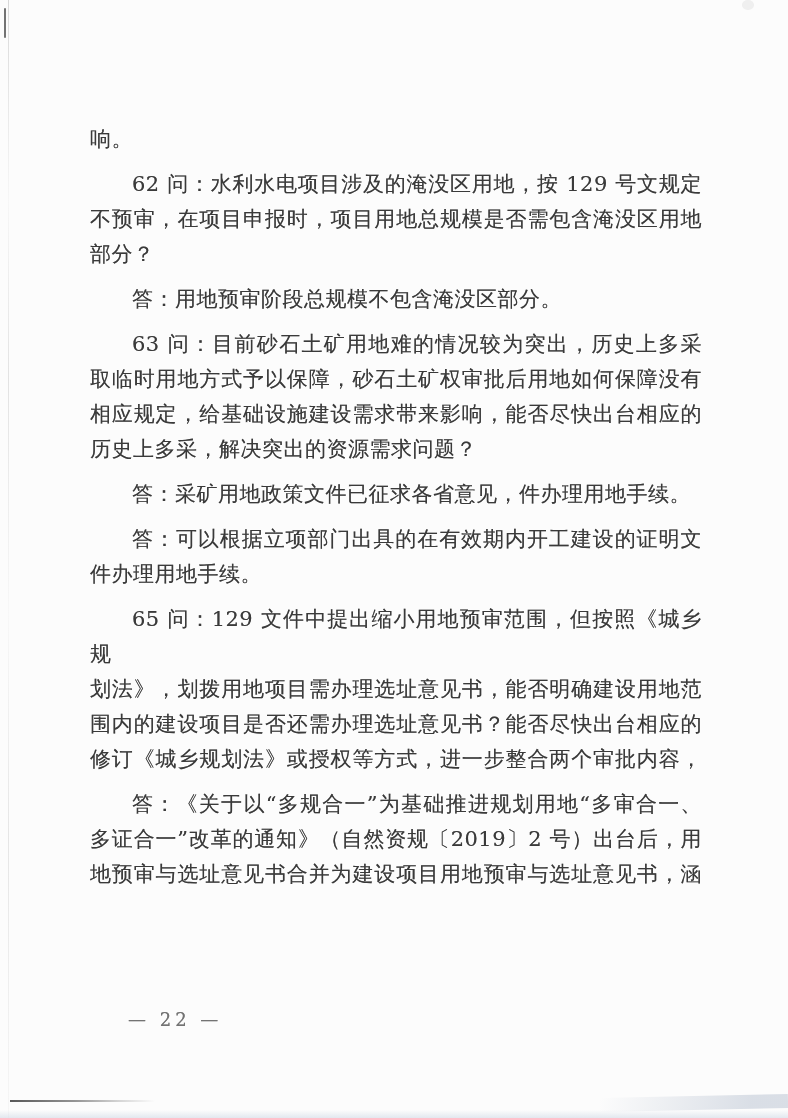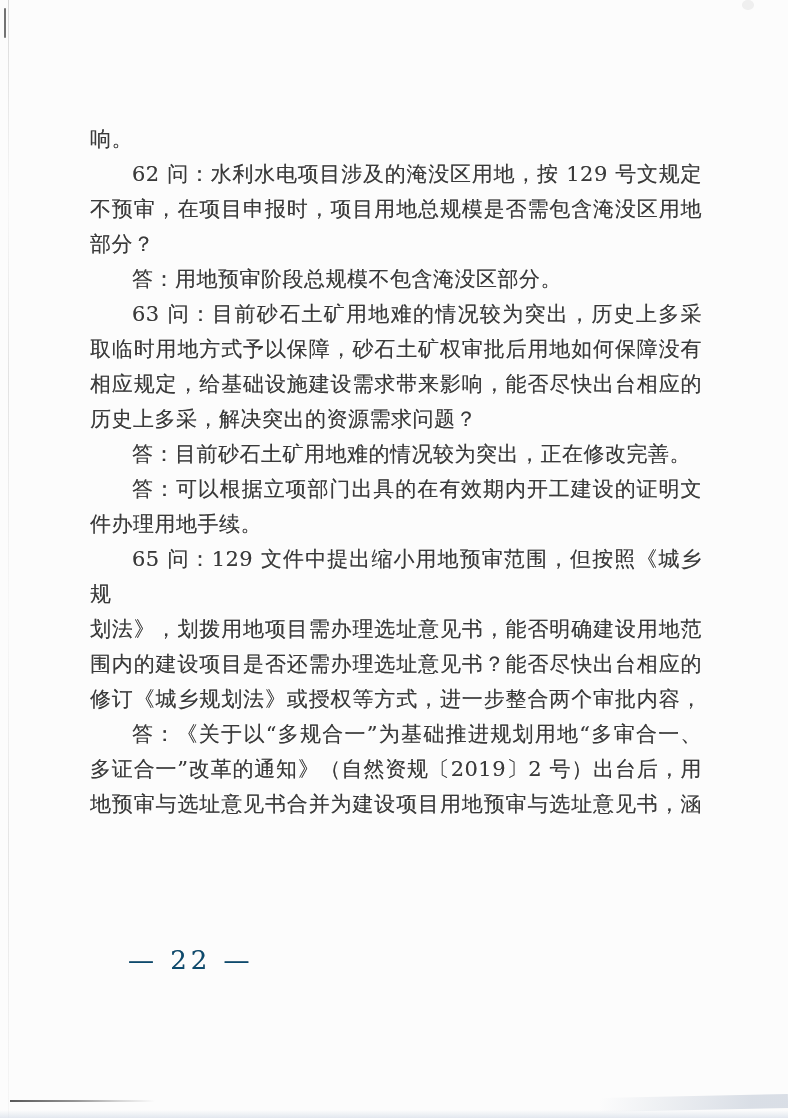--- a/index.html
+++ b/index.html
@@ -28,29 +28,29 @@
     letter-spacing: 0.5px;
     
     text-shadow: 0 0 0.6px rgba(58,58,58,0.55);
   }
   .line.just {
     white-space: normal;
     text-align: justify;
     text-align-last: justify;
     text-justify: inter-character;
   }
-  .line.first { text-indent: 2em; }
+  .line.first { text-indent: 2em; margin-top: 10px; }
   .footer {
     position: absolute;
     left: 128px;
-    top: 944px;
-    font-size: 26px;
+    top: 1004px;
+    font-size: 18px;
     line-height: 32px;
     letter-spacing: 4px;
-    color: #0c4a6e;
+    color: #737373;
     text-shadow: 0 0 0.6px rgba(58,58,58,0.5);
   }
   
   .artifact { position: absolute; pointer-events: none; }
   .edge-dash-top {
     left: 4px; top: 8px; width: 2px; height: 30px;
     background: rgba(70,70,70,0.75); border-radius: 1px;
   }
   .edge-line-left {
     left: 8px; top: 0; width: 1px; height: 1118px;
@@ -97,21 +97,21 @@
       <div class="para">
         <div class="line first">答：用地预审阶段总规模不包含淹没区部分。</div>
       </div>
       <div class="para">
         <div class="line just first">63 问：目前砂石土矿用地难的情况较为突出，历史上多采</div>
         <div class="line just">取临时用地方式予以保障，砂石土矿权审批后用地如何保障没有</div>
         <div class="line just">相应规定，给基础设施建设需求带来影响，能否尽快出台相应的</div>
         <div class="line">历史上多采，解决突出的资源需求问题？</div>
       </div>
       <div class="para">
-        <div class="line first">答：目前砂石土矿用地难的情况较为突出，正在修改完善。</div>
+        <div class="line first">答：采矿用地政策文件已征求各省意见，件办理用地手续。</div>
       </div>
       <div class="para">
         <div class="line just first">答：可以根据立项部门出具的在有效期内开工建设的证明文</div>
         <div class="line">件办理用地手续。</div>
       </div>
       <div class="para">
         <div class="line just first">65 问：129 文件中提出缩小用地预审范围，但按照《城乡规</div>
         <div class="line just">划法》，划拨用地项目需办理选址意见书，能否明确建设用地范</div>
         <div class="line just">围内的建设项目是否还需办理选址意见书？能否尽快出台相应的</div>
         <div class="line just">修订《城乡规划法》或授权等方式，进一步整合两个审批内容，</div>

